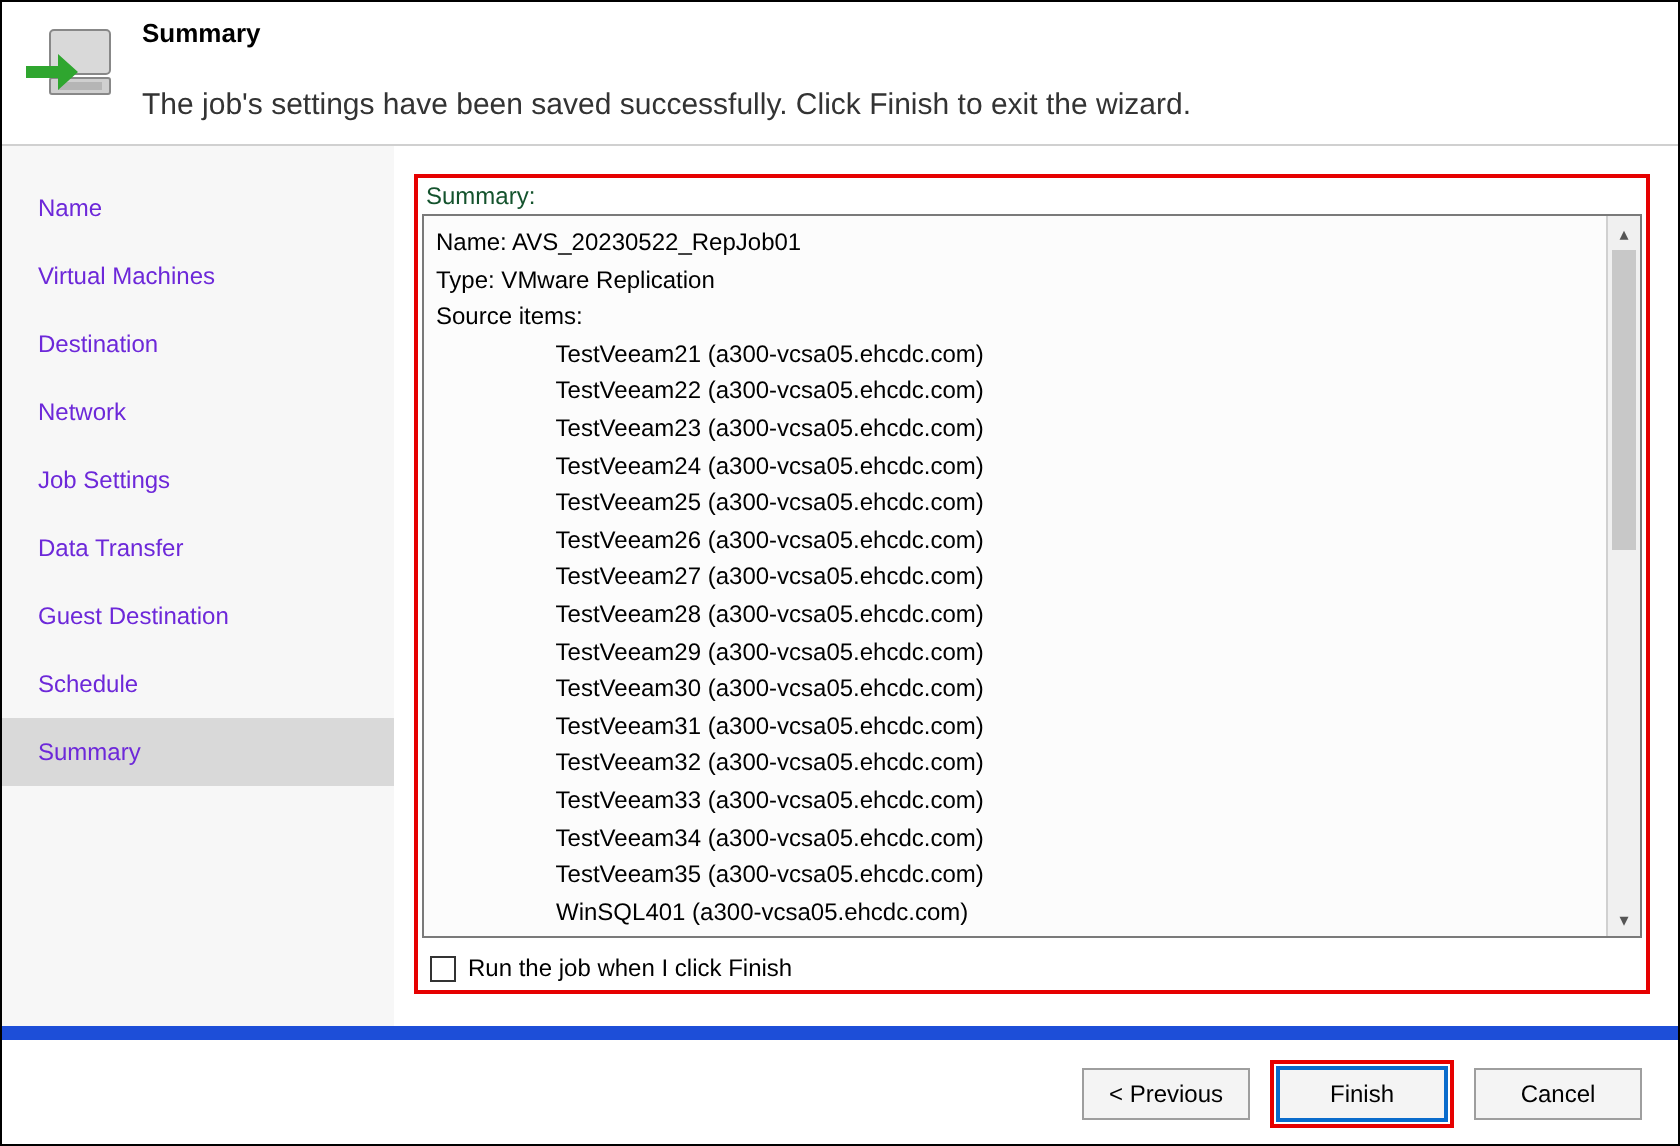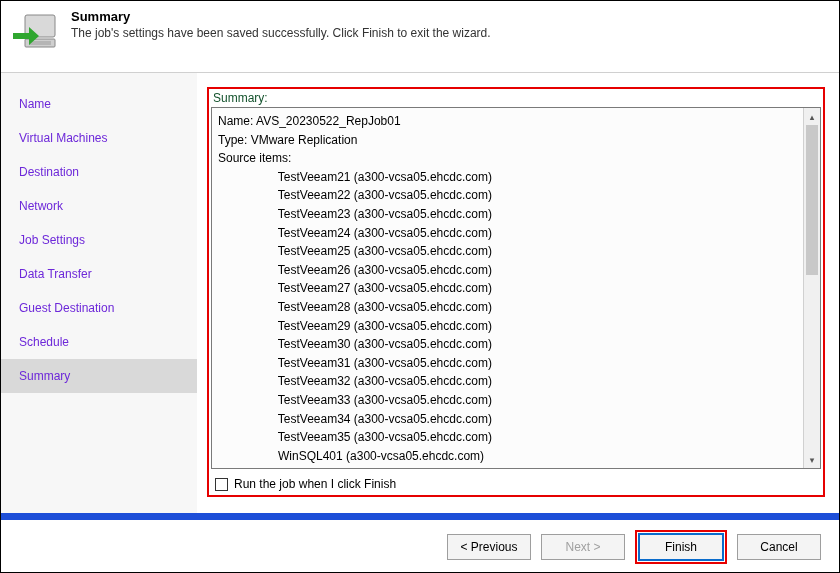--- a/index.html
+++ b/index.html
@@ -21,21 +21,21 @@
       height: 72px;
       background: #fff;
     }
     .header-icon {
       width: 48px;
       height: 48px;
       flex-shrink: 0;
       position: relative;
     }
     .header-title { font-weight: 700; font-size: 13px; color: #000; }
-    .header-sub { color: #333; font-size: 12px; margin-top: 2px; }
+    .header-sub { color: #333; font-size: 15px; margin-top: 20px; }
     .body {
       display: flex;
       height: 440px;
     }
     .sidebar {
       width: 196px;
       background: #f7f7f7;
       padding-top: 14px;
     }
     .sidebar-item {
@@ -217,18 +217,17 @@
       <div class="run-row">
         <div class="checkbox"></div>
         <span>Run the job when I click Finish</span>
       </div>
     </div>
   </div>
 </div>
 
 <div class="footer">
   <div class="btn">&lt;  Previous</div>
-  <div class="btn disabled">Next  &gt;</div>
   <div class="btn-hl">
     <div class="btn primary">Finish</div>
   </div>
   <div class="btn">Cancel</div>
 </div>
 
 </body></html>

